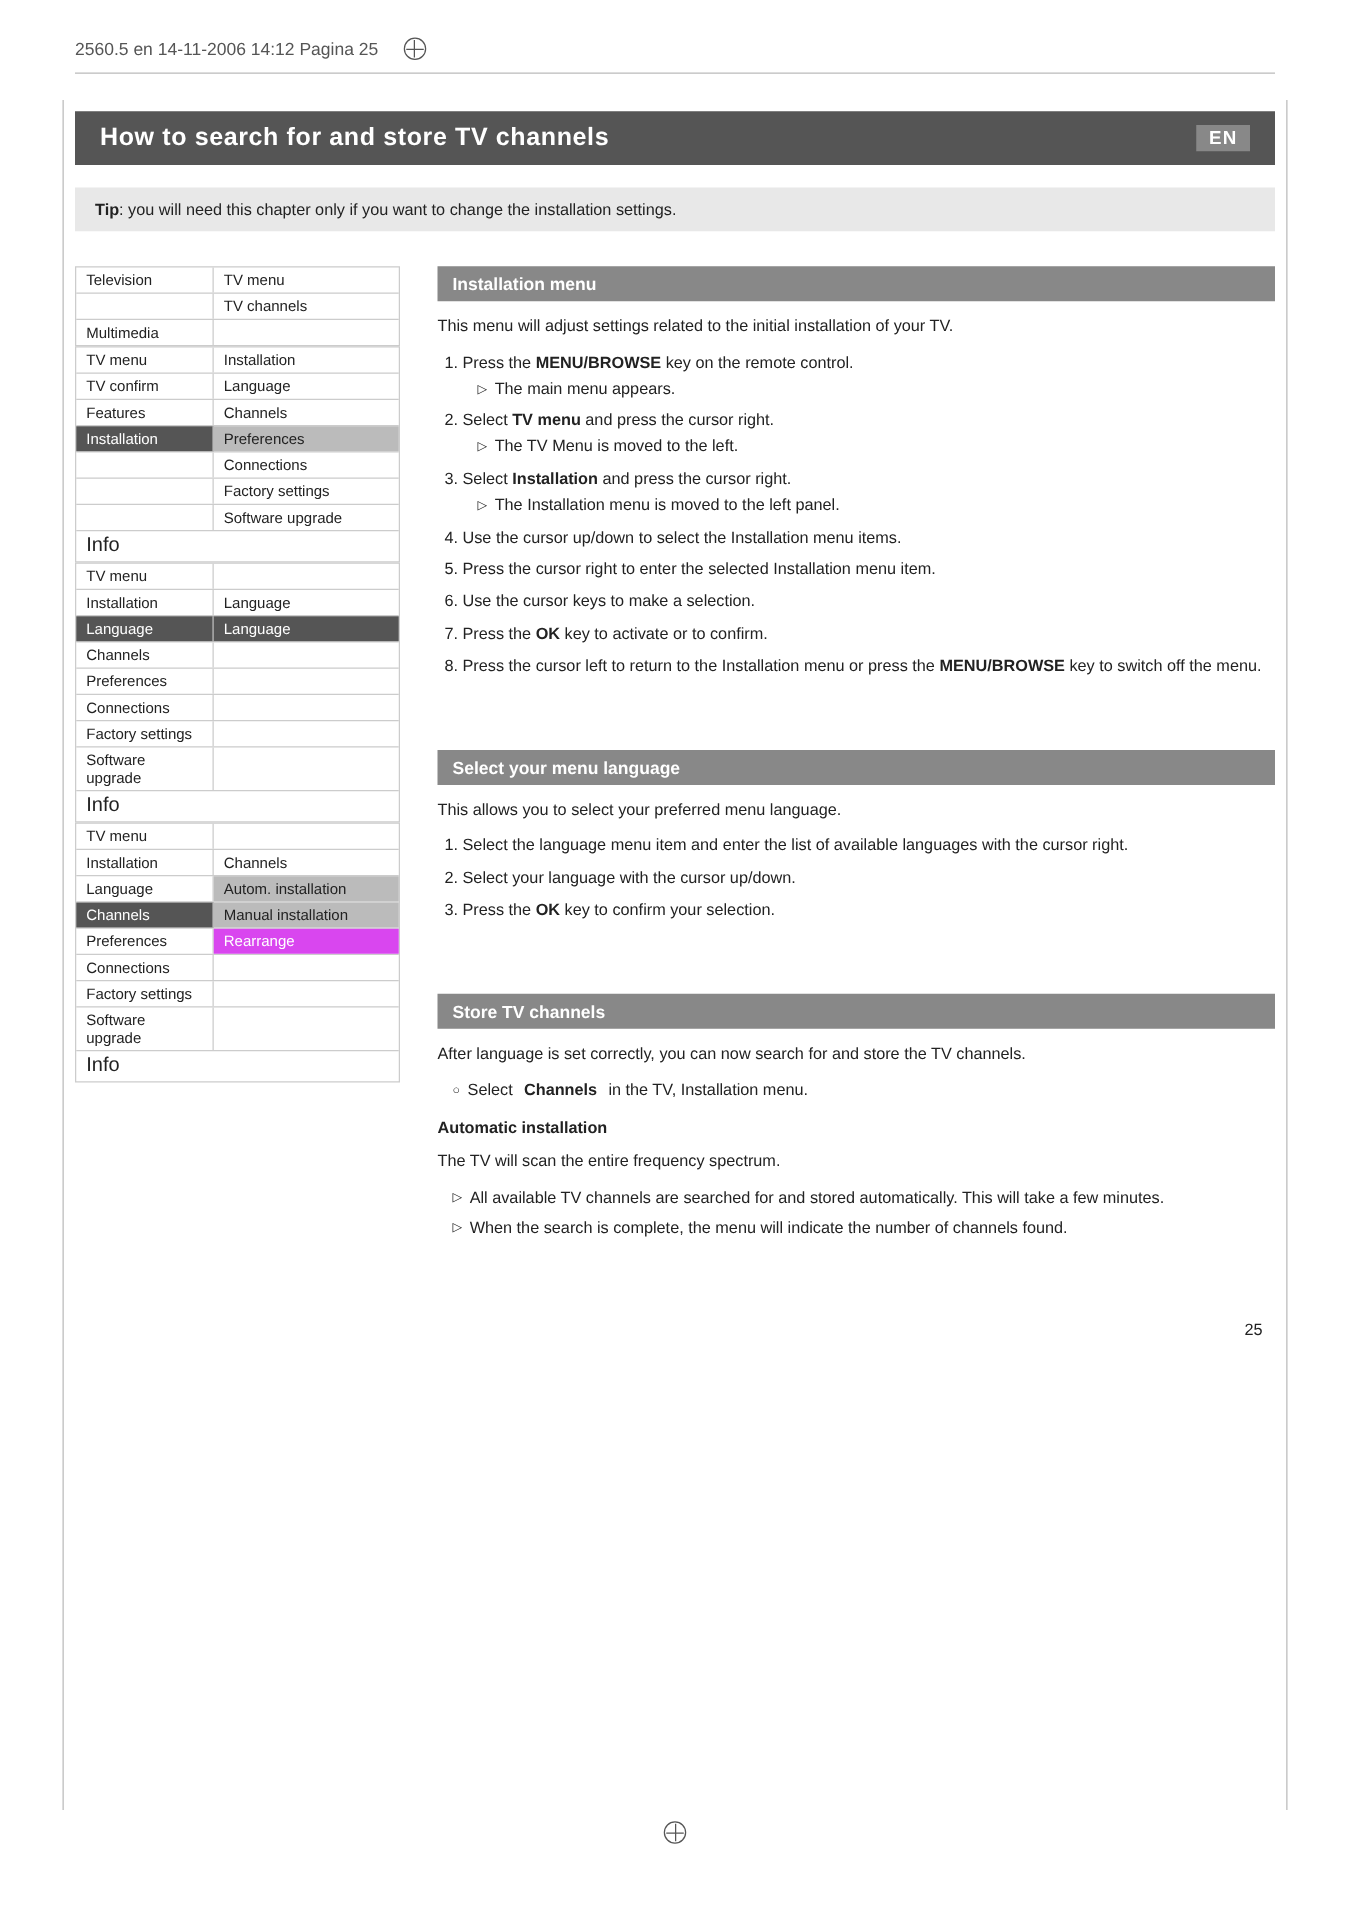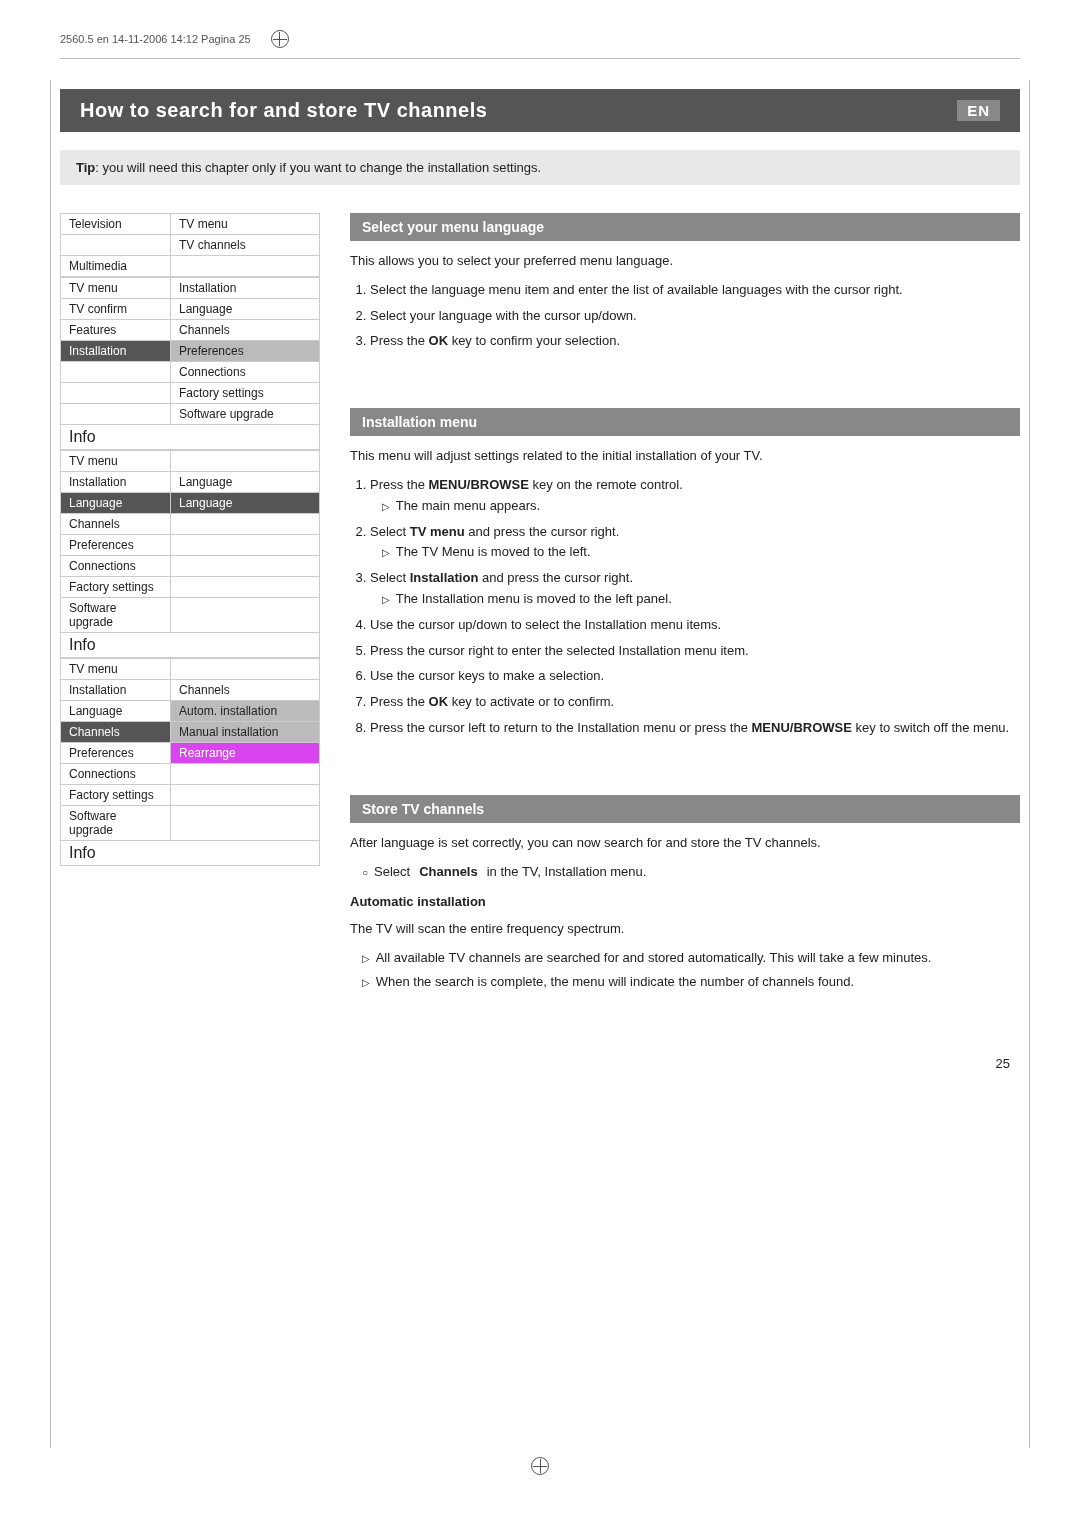--- a/index.html
+++ b/index.html
@@ -17,21 +17,21 @@
     .page-container {
       width: 1080px;
       min-height: 1528px;
       background: #fff;
       position: relative;
       padding: 30px 60px 60px 60px;
     }
 
     
     .header-meta {
-      font-size: 11px;
+      font-size: 14px;
       color: #555;
       margin-bottom: 10px;
       display: flex;
       align-items: center;
       gap: 20px;
     }
     .crosshair-circle {
       width: 18px; height: 18px;
       border: 1px solid #555;
       border-radius: 50%;
@@ -398,32 +398,20 @@
         <div class="data-row">
           <div class="lc">Software upgrade</div>
           <div class="rc"></div>
         </div>
         <div class="footer-row">Info</div>
       </div>
 
     </div>
 
     <div class="right-column">
-
-      <div class="section-block">
-        <div class="section-header">Select your menu language</div>
-        <div class="section-content">
-          <p>This allows you to select your preferred menu language.</p>
-          <ol>
-            <li>Select the language menu item and enter the list of available languages with the cursor right.</li>
-            <li>Select your language with the cursor up/down.</li>
-            <li>Press the <strong>OK</strong> key to confirm your selection.</li>
-          </ol>
-        </div>
-      </div>
 
       <div class="section-block">
         <div class="section-header">Installation menu</div>
         <div class="section-content">
           <p>This menu will adjust settings related to the initial installation of your TV.</p>
           <ol>
             <li>
               Press the <strong>MENU/BROWSE</strong> key on the remote control.
               <div class="arrow-item">The main menu appears.</div>
             </li>
@@ -438,20 +426,32 @@
             <li>Use the cursor up/down to select the Installation menu items.</li>
             <li>Press the cursor right to enter the selected Installation menu item.</li>
             <li>Use the cursor keys to make a selection.</li>
             <li>Press the <strong>OK</strong> key to activate or to confirm.</li>
             <li>Press the cursor left to return to the Installation menu or press the <strong>MENU/BROWSE</strong> key to switch off the menu.</li>
           </ol>
         </div>
       </div>
 
       <div class="section-block">
+        <div class="section-header">Select your menu language</div>
+        <div class="section-content">
+          <p>This allows you to select your preferred menu language.</p>
+          <ol>
+            <li>Select the language menu item and enter the list of available languages with the cursor right.</li>
+            <li>Select your language with the cursor up/down.</li>
+            <li>Press the <strong>OK</strong> key to confirm your selection.</li>
+          </ol>
+        </div>
+      </div>
+
+      <div class="section-block">
         <div class="section-header">Store TV channels</div>
         <div class="section-content">
           <p>After language is set correctly, you can now search for and store the TV channels.</p>
           <div class="circle-item">
             Select <strong style="margin: 0 3px;">Channels</strong> in the TV, Installation menu.
           </div>
           <div class="subsection-title">Automatic installation</div>
           <p>The TV will scan the entire frequency spectrum.</p>
           <div class="arrow-item">All available TV channels are searched for and stored automatically. This will take a few minutes.</div>
           <div class="arrow-item">When the search is complete, the menu will indicate the number of channels found.</div>

